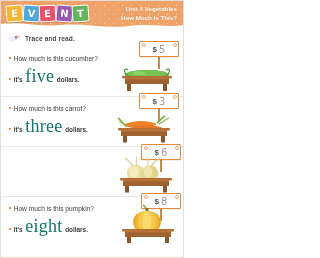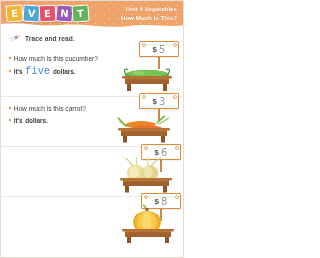--- a/index.html
+++ b/index.html
@@ -99,22 +99,22 @@
     display:inline-block;flex:none;
     transform:translateY(-2px);
   }
   .q{
     font-size:6.6px;color:#3d3d3d;letter-spacing:0;
     white-space:nowrap;
   }
   .ansline{display:flex;align-items:baseline;gap:2.5px;}
   .its{font-size:6.4px;color:#3d3d3d;font-weight:bold;}
   .trace{
-    font-size:10px;color:#3b82f6;
-    font-family:Liberation Mono, monospace;
+    font-size:18px;color:#0f766e;
+    font-family:Liberation Serif, serif;
     letter-spacing:.3px;
     line-height:1;
   }
   .dollars{font-size:6.4px;color:#3d3d3d;font-weight:bold;}
 
   
   .sign{
     position:absolute;
     width:40px;
   }
@@ -227,20 +227,21 @@
 
     <div class="row">
       <div class="qa">
         <div class="line">
           <span class="bullet"></span>
           <span class="q">How much is this carrot?</span>
         </div>
         <div class="line ansline">
           <span class="bullet"></span>
           <span class="its">it's</span>
+          <span class="trace">three</span>
           <span class="dollars">dollars.</span>
         </div>
       </div>
 
       <div class="sign" style="right:6px;top:-4px;">
         <div class="board">
           <span class="cur">$</span>
           <span class="num">3</span>
         </div>
         <div class="post"></div>
@@ -288,20 +289,32 @@
           <rect x="6" y="22" width="46" height="7" fill="#a0632f"></rect>
           <rect x="6" y="22" width="46" height="2.2" fill="#c07b3e"></rect>
           <rect x="3" y="21" width="52" height="2.6" rx="1" fill="#b56f35"></rect>
           <rect x="8" y="29" width="4" height="6.5" fill="#8d5527"></rect>
           <rect x="46" y="29" width="4" height="6.5" fill="#8d5527"></rect>
         </svg>
       </div>
     </div>
 
     <div class="row">
+      <div class="qa">
+        <div class="line">
+          <span class="bullet"></span>
+          <span class="q">How much is this pumpkin?</span>
+        </div>
+        <div class="line ansline">
+          <span class="bullet"></span>
+          <span class="its">it's</span>
+          <span class="trace">eight</span>
+          <span class="dollars">dollars.</span>
+        </div>
+      </div>
 
       <div class="sign" style="right:4px;top:-4px;">
         <div class="board">
           <span class="cur">$</span>
           <span class="num">8</span>
         </div>
         <div class="post"></div>
       </div>
 
       <div class="produce" style="left:118px;top:6px;">

